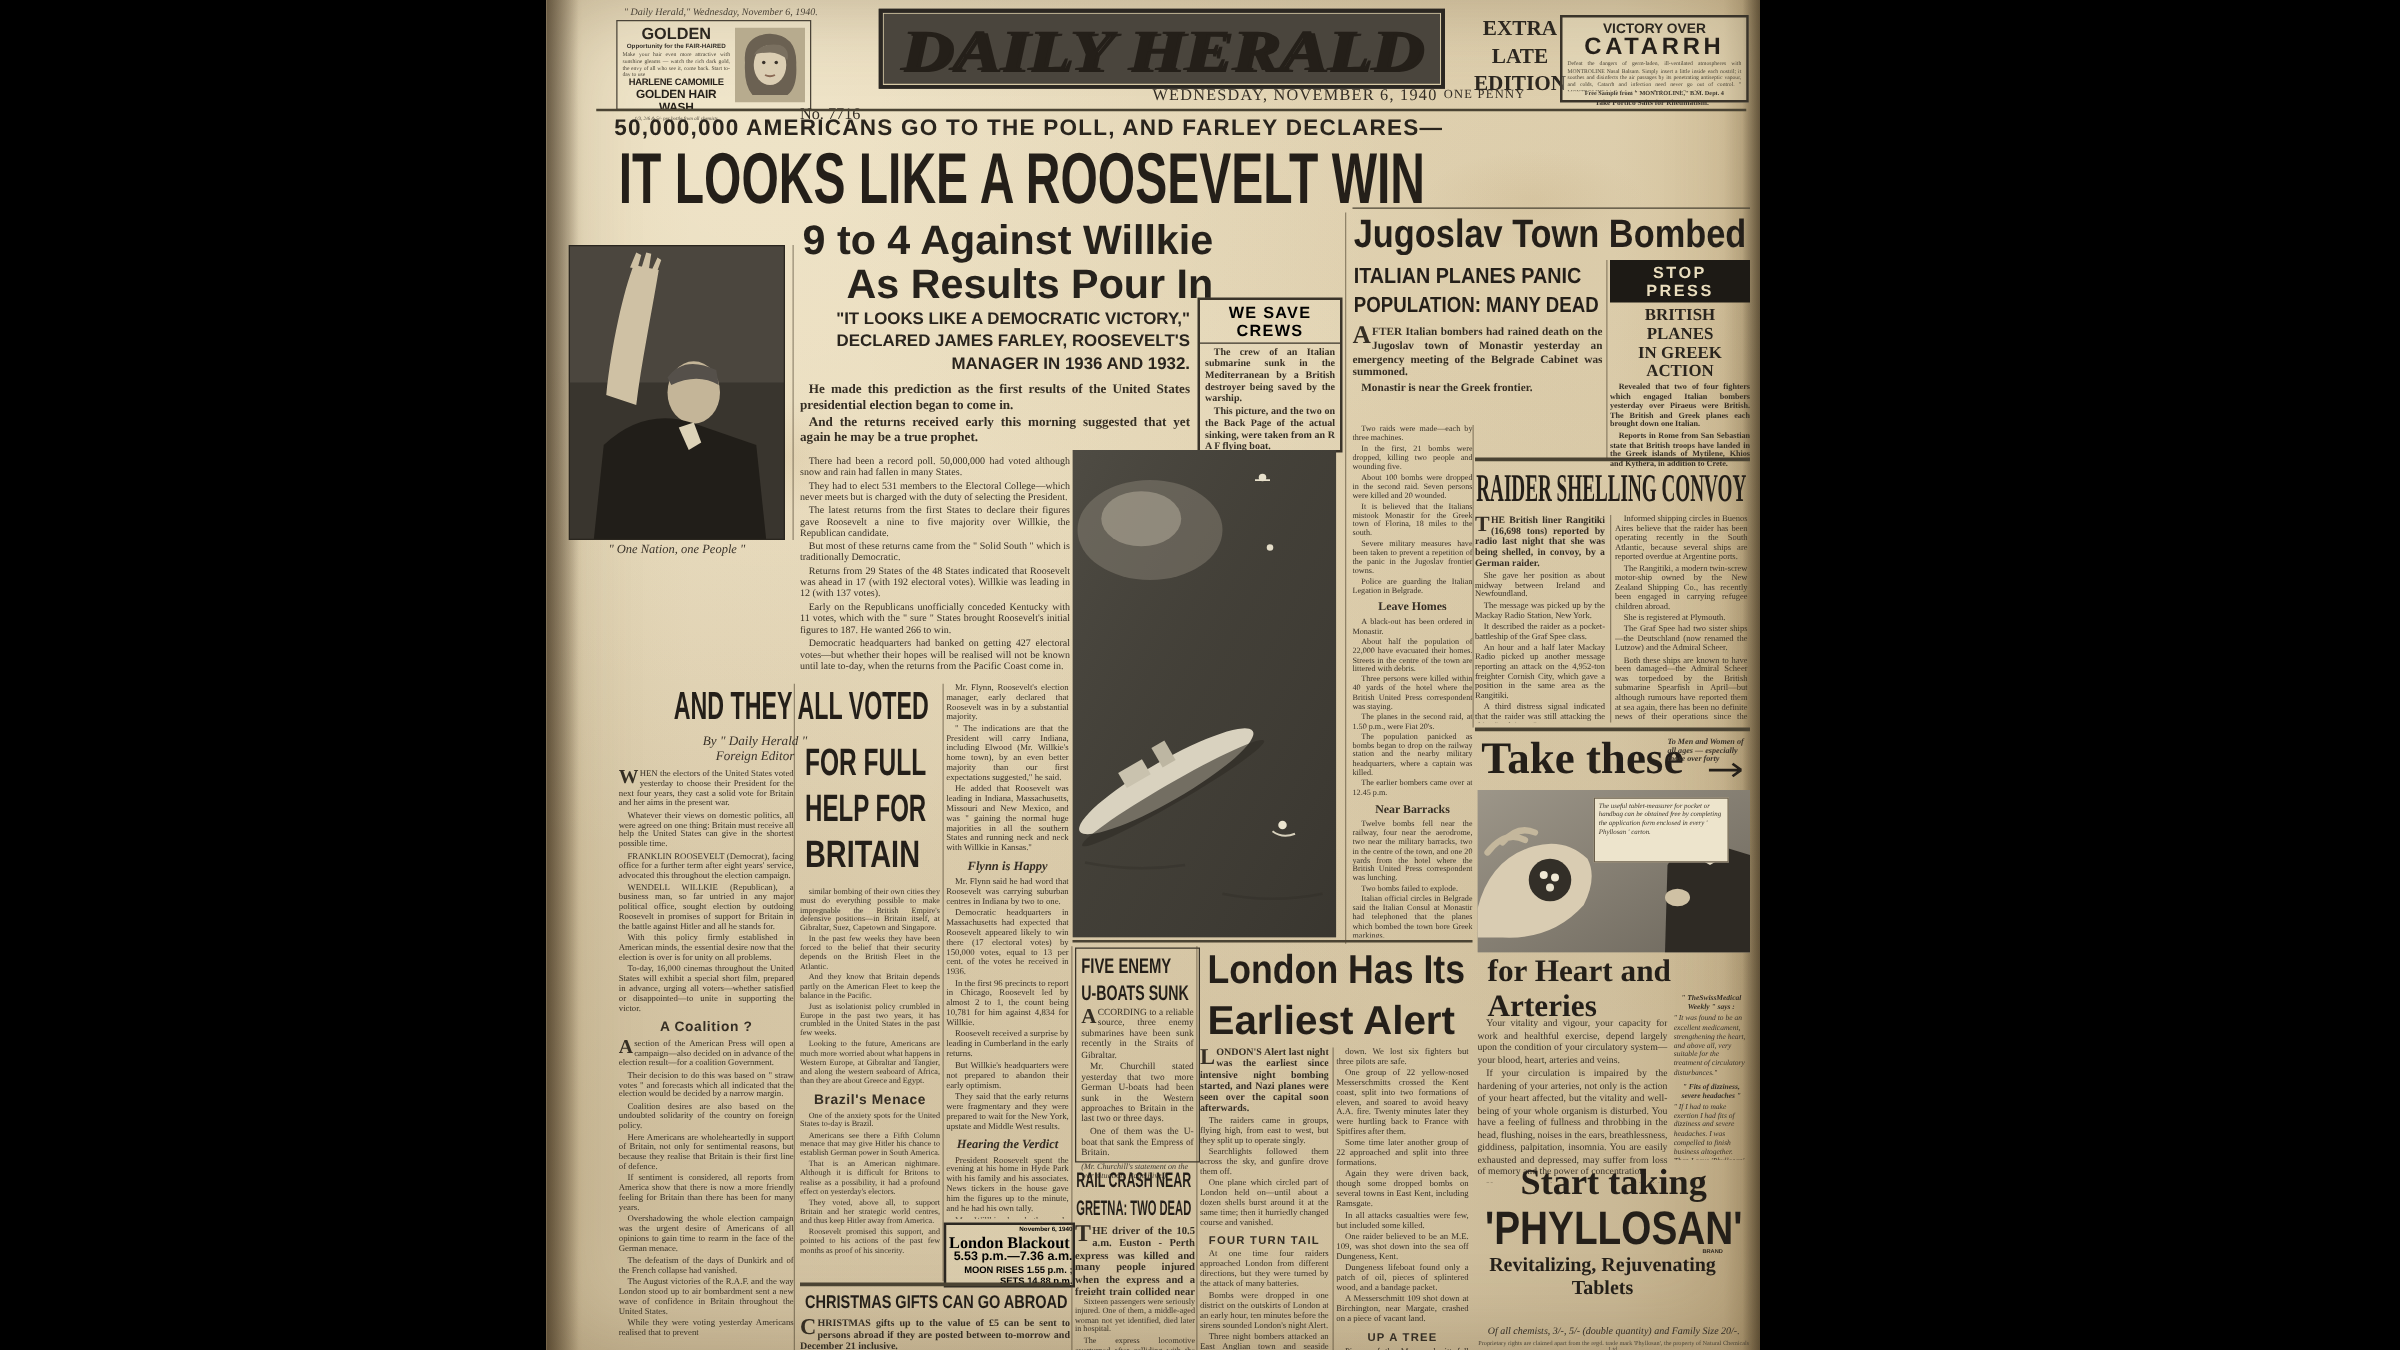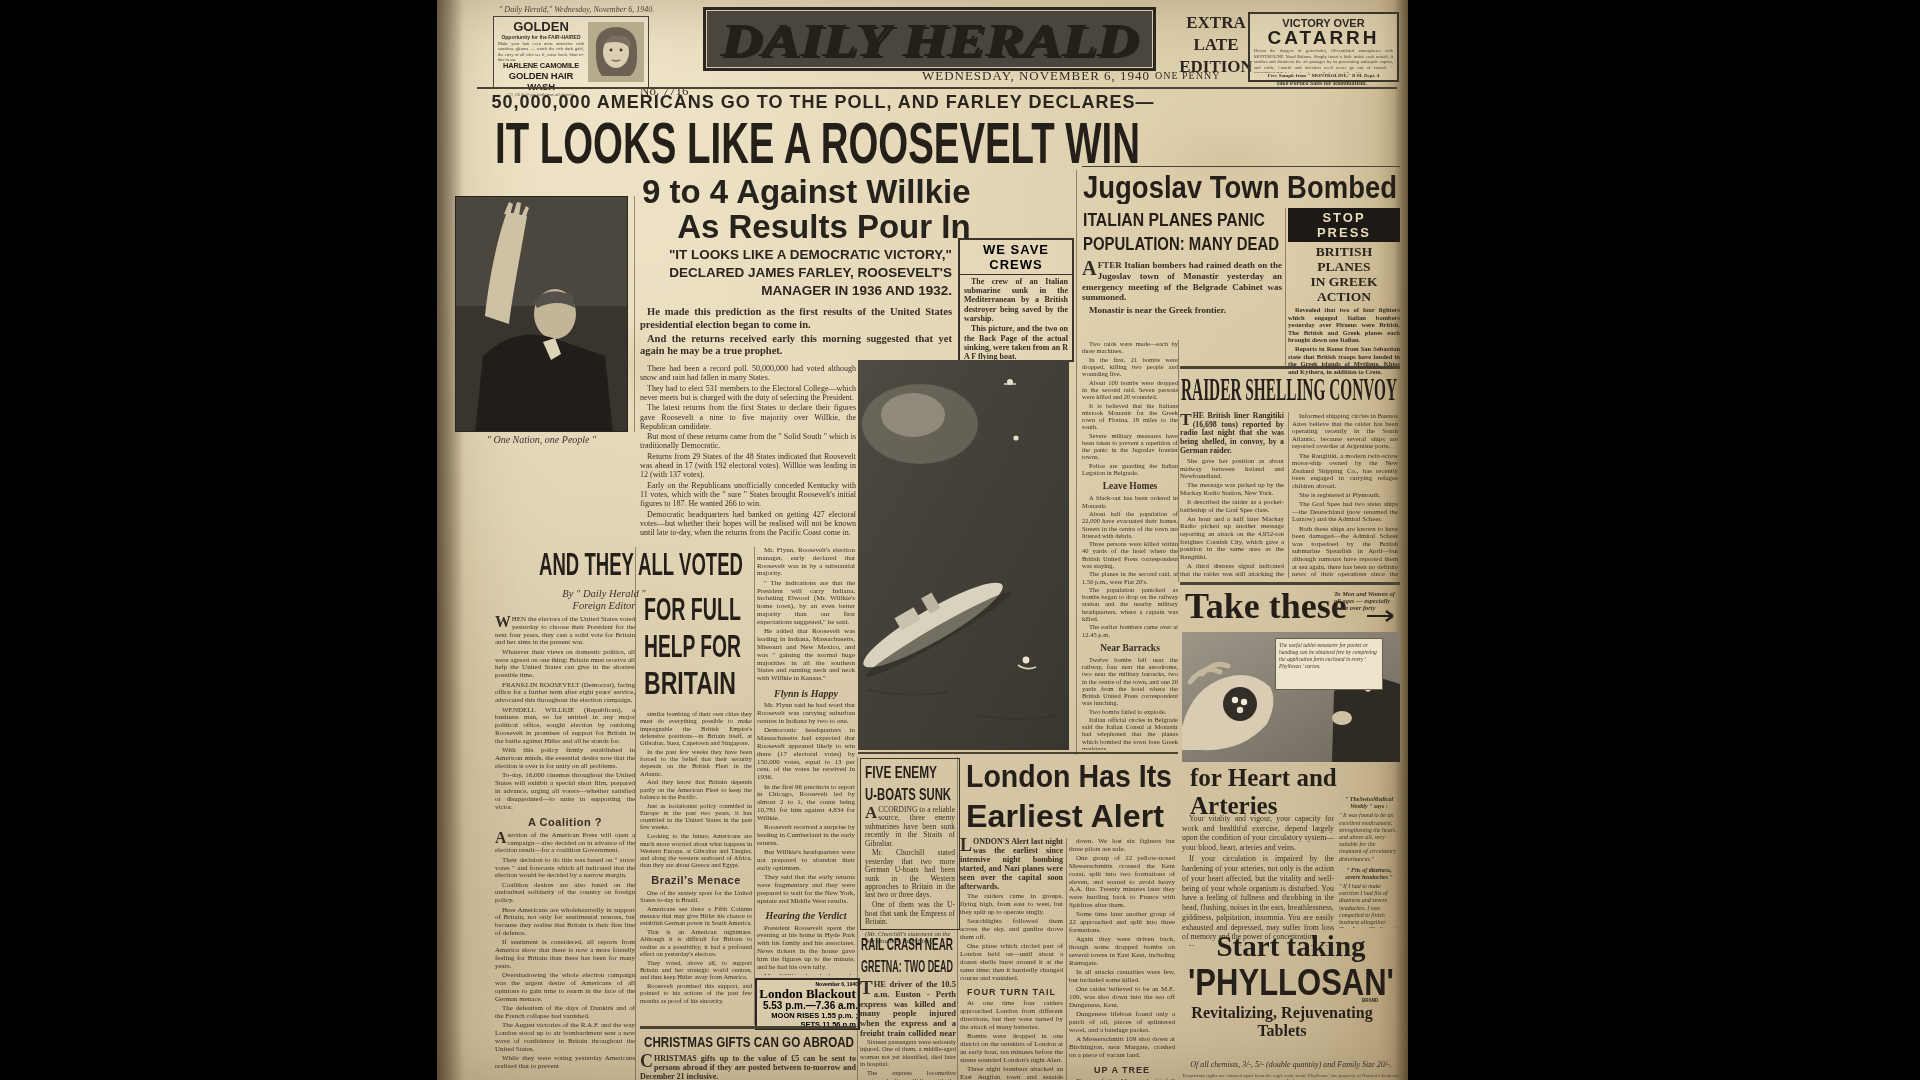--- a/index.html
+++ b/index.html
@@ -151,21 +151,21 @@
         <p class="para">President Roosevelt spent the evening at his home in Hyde Park with his family and his associates.  News tickers in the house gave him the figures up to the minute, and he had his own tally.</p>
         <p class="para">Mr. Willkie heard the early speeches by radio, and then remained on the fourteenth floor of the New York hotel which has been his campaign headquarters.</p>
       </div>
   </div>
 
   <div class="abs" style="left:318px;top:978px;width:101px;height:48px;border:2px solid #2c2822;text-align:center;background:rgba(240,231,205,.25);">
     <div class="sans" style="font-weight:bold;font-size:5px;margin-top:1px;">November 6, 1940</div>
     <div style="font-weight:bold;font-size:13px;line-height:1;">London Blackout</div>
     <div class="sans" style="font-weight:bold;font-size:10px;">5.53 p.m.—7.36 a.m.</div>
     <div class="sans" style="font-weight:bold;font-size:7.5px;">MOON RISES 1.55 p.m. ;</div>
-    <div class="sans" style="font-weight:bold;font-size:7.5px;">SETS 11.56 p.m.</div>
+    <div class="sans" style="font-weight:bold;font-size:7.5px;">SETS 14.88 p.m.</div>
   </div>
 
   <div class="abs boxed" style="left:521px;top:238px;width:112px;height:120px;background:rgba(240,231,205,.2);">
     <div class="sans" style="font-weight:bold;font-size:13px;text-align:center;letter-spacing:1px;border-bottom:1px solid #3a342a;padding:2px 0;">WE SAVE CREWS</div>
     <div class="col bold" style="position:static;text-align:justify;font-size:8px;padding:2px 4px;line-height:1.15;">
         <p class="para">The crew of an Italian submarine sunk in the Mediterranean by a British destroyer being saved by the warship.</p>
         <p class="para">This picture, and the two on the Back Page of the actual sinking, were taken from an R A F flying boat.</p>
       </div>
   </div>
 

